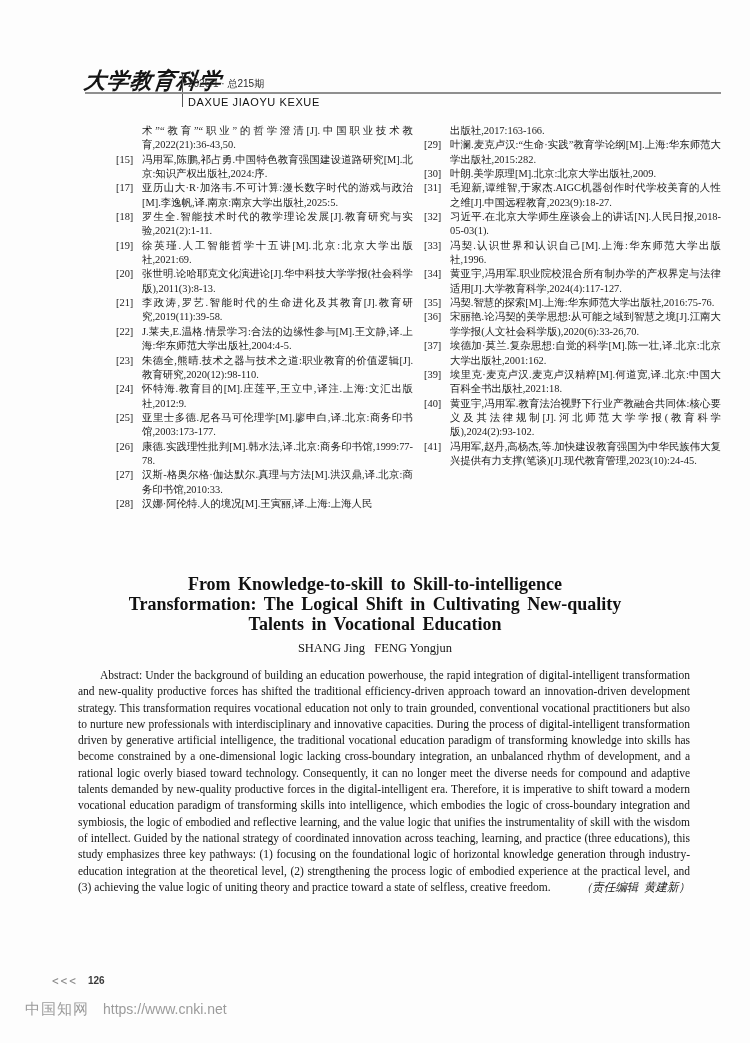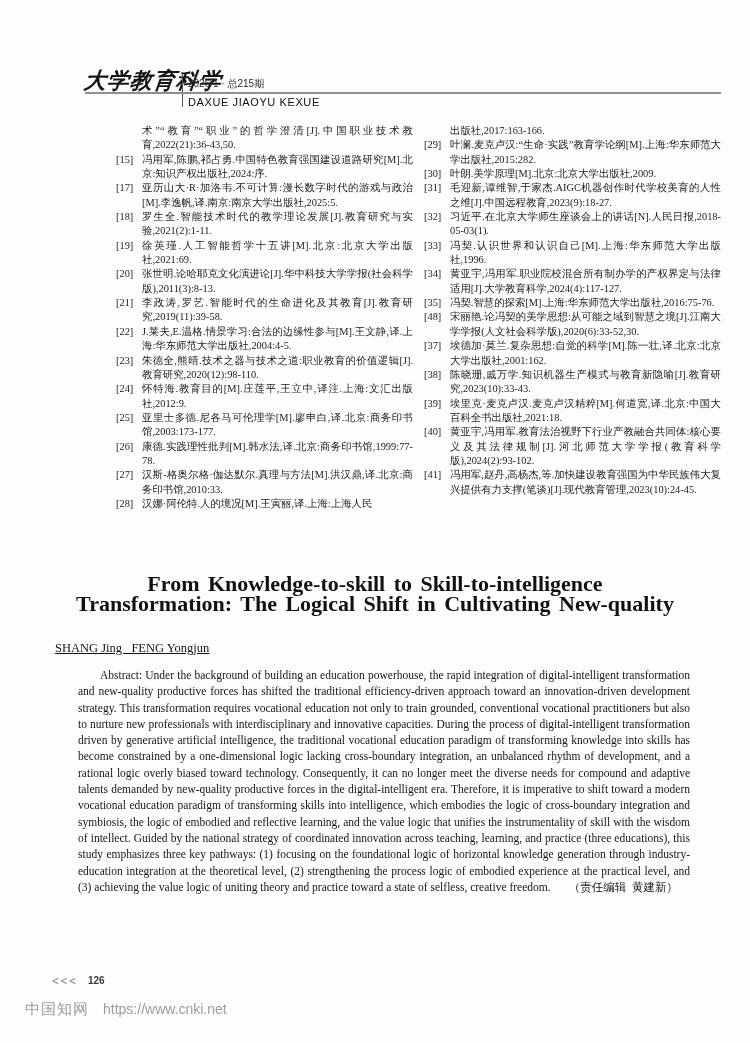--- a/index.html
+++ b/index.html
@@ -29,37 +29,37 @@
     position:absolute; left:96px; top:124px; width:605px;
     display:flex; justify-content:space-between;margin-left:20px;
   }
   .refcol { width:297px; }
   .ref { display:flex; font-size:10.4px; line-height:14.35px; text-align:justify; }
   .ref-num { width:26px; flex:none; }
   .ref-text { flex:1; }
   
   .title {
     position:absolute; left:55px; top:574px; width:640px;
-    text-align:center; font-weight:bold; font-size:22px; line-height:20px;
+    text-align:center; font-weight:bold; font-size:18px; line-height:20px;
     word-spacing:3px; color:#111;
   }
   .authors {
     position:absolute; left:55px; top:641px; width:640px;
-    font-size:12.5px; white-space:pre; color:#141414;text-decoration:underline;
+    text-align:center; font-size:12.5px; white-space:pre; color:#141414;
   }
   .body-text { position:absolute; left:78px; top:667px; width:612px; }
   .abstract {
     margin:0; font-size:11.5px; line-height:16.3px;
     text-align:justify; text-indent:22px; color:#161616;
   }
   .keywords {
     position:relative; margin:0; font-size:11.5px; line-height:16.3px;
     text-align:justify; text-indent:22px; color:#161616;
   }
-  .editor { position:absolute; right:12px; bottom:0; white-space:pre; text-indent:0; }
+  .editor { position:absolute; right:0; bottom:0; white-space:pre; text-indent:0;font-style:italic; }
   
   .footer-arrows {
     position:absolute; left:52px; top:974px;
     font-family:"DejaVu Sans Mono",monospace; font-size:11px; letter-spacing:2px;
     color:#8a8a8a; transform:scaleY(1.15);
   }
   .page-number {
     position:absolute; left:88px; top:975px;
     font-family:"Liberation Sans",sans-serif; font-weight:bold; font-size:10px; color:#3a3a3a;
   }
@@ -169,49 +169,46 @@
         </div>
       <div class="ref">
           <span class="ref-num">[34]</span>
           <span class="ref-text">黄亚宇,冯用军.职业院校混合所有制办学的产权界定与法律适用[J].大学教育科学,2024(4):117-127.</span>
         </div>
       <div class="ref">
           <span class="ref-num">[35]</span>
           <span class="ref-text">冯契.智慧的探索[M].上海:华东师范大学出版社,2016:75-76.</span>
         </div>
       <div class="ref">
-          <span class="ref-num">[48]</span>
-          <span class="ref-text">宋丽艳.论冯契的美学思想:从可能之域到智慧之境[J].江南大学学报(人文社会科学版),2020(6):33-52,30.</span>
+          <span class="ref-num">[36]</span>
+          <span class="ref-text">宋丽艳.论冯契的美学思想:从可能之域到智慧之境[J].江南大学学报(人文社会科学版),2020(6):33-26,70.</span>
         </div>
       <div class="ref">
           <span class="ref-num">[37]</span>
           <span class="ref-text">埃德加·莫兰.复杂思想:自觉的科学[M].陈一壮,译.北京:北京大学出版社,2001:162.</span>
-        </div>
-      <div class="ref">
-          <span class="ref-num">[38]</span>
-          <span class="ref-text">陈晓珊,戚万学.知识机器生产模式与教育新隐喻[J].教育研究,2023(10):33-43.</span>
         </div>
       <div class="ref">
           <span class="ref-num">[39]</span>
           <span class="ref-text">埃里克·麦克卢汉.麦克卢汉精粹[M].何道宽,译.北京:中国大百科全书出版社,2021:18.</span>
         </div>
       <div class="ref">
           <span class="ref-num">[40]</span>
           <span class="ref-text">黄亚宇,冯用军.教育法治视野下行业产教融合共同体:核心要义及其法律规制[J].河北师范大学学报(教育科学版),2024(2):93-102.</span>
         </div>
       <div class="ref">
           <span class="ref-num">[41]</span>
           <span class="ref-text">冯用军,赵丹,高杨杰,等.加快建设教育强国为中华民族伟大复兴提供有力支撑(笔谈)[J].现代教育管理,2023(10):24-45.</span>
         </div>
     </div>
   </div>
 
   <div class="title">
     <div>From Knowledge-to-skill to Skill-to-intelligence</div>
     <div>Transformation: The Logical Shift in Cultivating New-quality</div>
+    <div>Talents in Vocational Education</div>
   </div>
   <div class="authors">SHANG Jing&nbsp;&nbsp;&nbsp;FENG Yongjun</div>
 
   <div class="body-text">
     <p class="abstract">Abstract: Under the background of building an education powerhouse, the rapid integration of digital-intelligent transformation and new-quality productive forces has shifted the traditional efficiency-driven approach toward an innovation-driven development strategy. This transformation requires vocational education not only to train grounded, conventional vocational practitioners but also to nurture new professionals with interdisciplinary and innovative capacities. During the process of digital-intelligent transformation driven by generative artificial intelligence, the traditional vocational education paradigm of transforming knowledge into skills has become constrained by a one-dimensional logic lacking cross-boundary integration, an unbalanced rhythm of development, and a rational logic overly biased toward technology. Consequently, it can no longer meet the diverse needs for compound and adaptive talents demanded by new-quality productive forces in the digital-intelligent era. Therefore, it is imperative to shift toward a modern vocational education paradigm of transforming skills into intelligence, which embodies the logic of cross-boundary integration and symbiosis, the logic of embodied and reflective learning, and the value logic that unifies the instrumentality of skill with the wisdom of intellect. Guided by the national strategy of coordinated innovation across teaching, learning, and practice (three educations), this study emphasizes three key pathways: (1) focusing on the foundational logic of horizontal knowledge generation through industry-education integration at the theoretical level, (2) strengthening the process logic of embodied experience at the practical level, and (3) achieving the value logic of uniting theory and practice toward a state of selfless, creative freedom.</p>
     <p class="keywords">
       <span class="editor">（责任编辑&nbsp;&nbsp;黄建新）</span>
     </p>
   </div>
 

